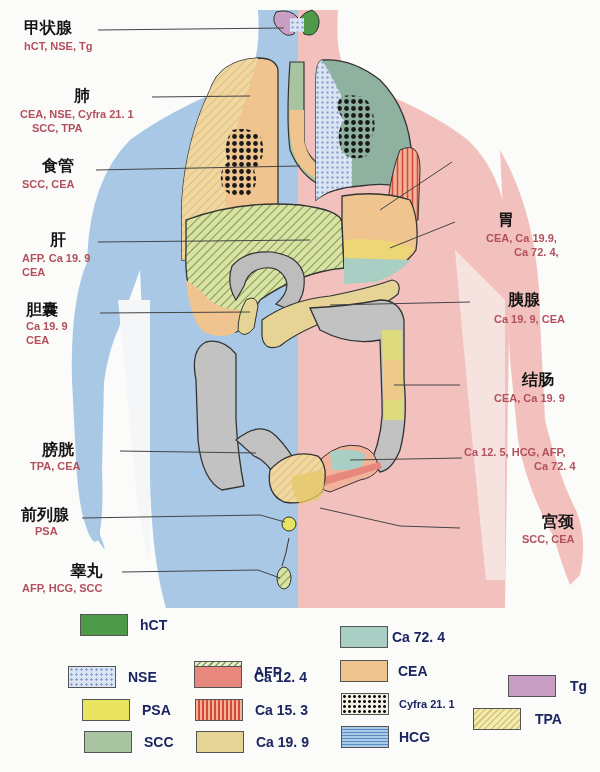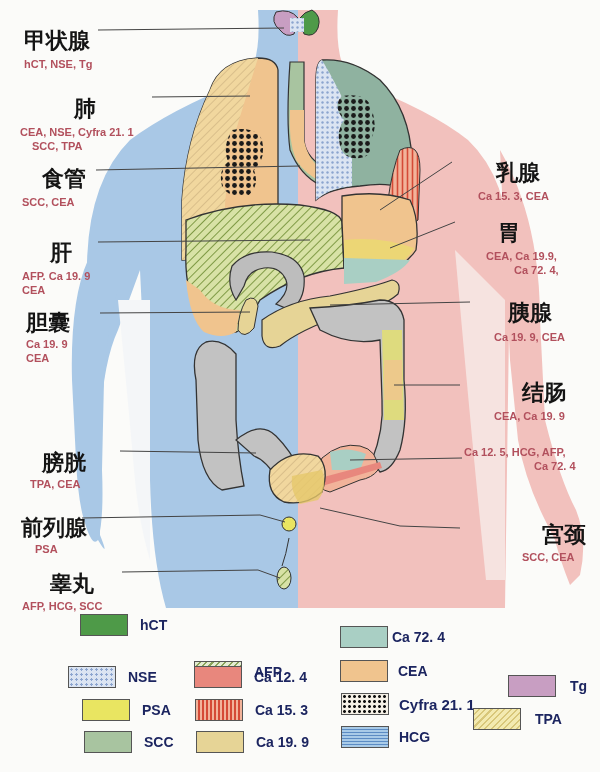--- a/index.html
+++ b/index.html
@@ -1,26 +1,26 @@
 <!DOCTYPE html>
 <html><head>
 <meta charset="utf-8">
 <style>
   * { box-sizing: border-box; margin: 0; padding: 0; }
   html, body { width: 600px; height: 772px; background: #fbfbf9; overflow: hidden; }
   body { position: relative; font-family: "Liberation Sans", "DejaVu Sans", sans-serif; }
   #stage { position: absolute; left: 0; top: 0; width: 600px; height: 772px; }
   #body-svg { position: absolute; left: 0; top: 0; width: 600px; height: 772px; }
   .organ-label { position: absolute; line-height: 1; }
-  .organ-name { font-family: Liberation Mono, monospace; font-weight: bold; font-size: 22px; color: #141414; white-space: nowrap; display: block; margin-top: 12px; }
+  .organ-name { font-family: Liberation Serif, serif; font-weight: bold; font-size: 16px; color: #141414; white-space: nowrap; display: block; }
   .markers { font-family: "Liberation Sans", sans-serif; font-weight: bold; font-size: 11px; color: #b2505d; white-space: nowrap; display: block; margin-top: 4px; line-height: 13px; }
   .legend-item { position: absolute; height: 22px; display: flex; align-items: center; }
   .swatch { width: 48px; height: 22px; border: 1.5px solid #555; margin-right: 12px; flex: none; }
   .legend-label { font-family: "Liberation Sans", sans-serif; font-weight: bold; font-size: 14px; color: #1c2560; white-space: nowrap; }
-  .legend-label.small { font-size: 15px; }
+  .legend-label.small { font-size: 11px; }
   #watermark { position: absolute; left: 380px; top: 730px; font-family: "DejaVu Sans", sans-serif; font-size: 15px; color: #7a7a86; opacity: 0.85; display: flex; align-items: center; gap: 4px; }
   #watermark .wm-icon { width: 22px; height: 18px; }
 </style>
 </head>
 <body>
 
 <div id="stage">
 
   <svg id="body-svg" viewBox="0 0 600 772">
     <defs>
@@ -175,28 +175,24 @@
   </div>
   <div class="organ-label" style="left:30px; top:442px;">
     <span class="organ-name" style="padding-left:12px;">膀胱</span>
     <span class="markers" style="margin-top:2px;">TPA, CEA</span>
   </div>
   <div class="organ-label" style="left:21px; top:507px;">
     <span class="organ-name">前列腺</span>
     <span class="markers" style="padding-left:14px; margin-top:2px;">PSA</span>
   </div>
   <div class="organ-label" style="left:22px; top:563px;">
-    <span class="organ-name" style="padding-left:28px;">睾丸</span>
+    <span class="organ-name" style="padding-left:28px;text-align:right;">睾丸</span>
     <span class="markers" style="margin-top:3px;">AFP, HCG, SCC</span>
   </div>
 
-  <div class="organ-label" style="left:478px; top:152px;">
-    <span class="organ-name" style="text-align:left; padding-left:18px;">乳腺</span>
-    <span class="markers">Ca 15. 3, CEA</span>
-  </div>
   <div class="organ-label" style="left:486px; top:212px;">
     <span class="organ-name" style="padding-left:12px;">胃</span>
     <span class="markers">CEA, Ca 19.9,</span>
     <span class="markers" style="margin-top:1px; padding-left:28px;">Ca 72. 4,</span>
   </div>
   <div class="organ-label" style="left:494px; top:292px;">
     <span class="organ-name" style="padding-left:14px;">胰腺</span>
     <span class="markers" style="margin-top:5px;">Ca 19. 9, CEA</span>
   </div>
   <div class="organ-label" style="left:494px; top:372px;">

